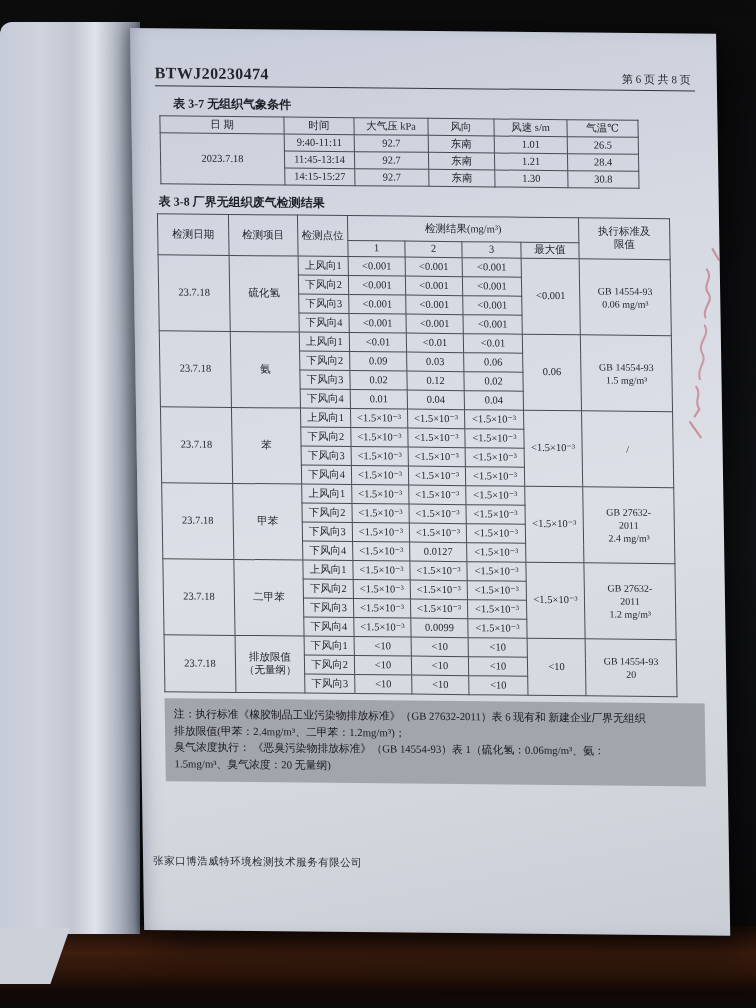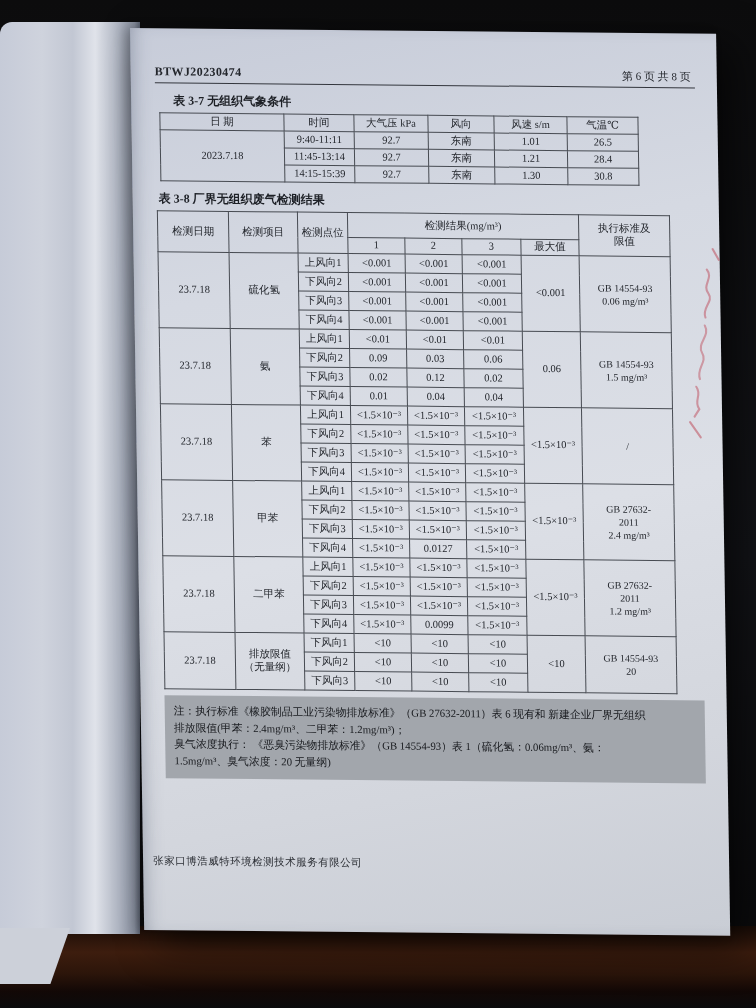--- a/index.html
+++ b/index.html
@@ -12,21 +12,21 @@
     background:linear-gradient(90deg,#c6cbd8 0%,#cfd3dd 30%,#c2c7d3 52%,#e0e3ea 68%,#aeb4c1 85%,#868d9c 96%,#5f6675 100%);}
   .stack-corner{position:absolute;left:0;top:928px;width:70px;height:56px;background:#ccd0d9;
     clip-path:polygon(0 0,100% 0,72% 100%,0 100%);}
   .page{position:absolute;left:130px;top:28px;width:586px;height:902px;
     transform:skewX(0.9deg) skewY(0.55deg);transform-origin:top left;
     background:linear-gradient(168deg,#c7ccd9 0%,#d5d9e2 28%,#dcdfe6 55%,#d3d6dd 80%,#c9cdd5 100%);
     box-shadow:16px 12px 40px rgba(0,0,0,0.6),-6px 0 12px rgba(0,0,0,0.2),inset 12px 0 18px -10px rgba(55,65,90,0.35);}
   .page-inner{position:relative;height:100%;box-sizing:border-box;padding:36px 22px 0 24px;color:#23262c;}
   .doc-header{display:flex;justify-content:space-between;align-items:flex-end;
     border-bottom:1.6px solid #33363d;padding-bottom:3px;}
-  .doc-number{font-family:"Liberation Serif","DejaVu Serif",serif;font-size:12px;font-weight:600;letter-spacing:.4px;}
+  .doc-number{font-family:"Liberation Serif","DejaVu Serif",serif;font-size:16px;font-weight:600;letter-spacing:.4px;}
   .page-indicator{font-size:11px;padding-right:4px;font-family:"Liberation Serif","DejaVu Serif",serif;}
   .t-title{font-size:12px;font-weight:600;color:#1d2026;margin:9px 0 3px 2px;font-family:"Liberation Serif","DejaVu Serif",serif;}
   .t37-title{margin-left:18px;}
   table{border-collapse:collapse;table-layout:fixed;}
   td{border:1px solid #474b52;font-size:10.5px;text-align:center;vertical-align:middle;
      padding:0 2px;height:16px;line-height:1.2;color:#23262c;
      font-family:"Liberation Serif","DejaVu Serif",serif;overflow:hidden;}
   .t37{width:478px;margin-left:4px;}
   .t38{width:512px;}
   .t38 td{height:18px;}
@@ -86,21 +86,21 @@
           <td>26.5</td>
         </tr>
         <tr>
           <td>11:45-13:14</td>
           <td>92.7</td>
           <td>东南</td>
           <td>1.21</td>
           <td>28.4</td>
         </tr>
         <tr>
-          <td>14:15-15:39</td>
+          <td>14:15-15:27</td>
           <td>92.7</td>
           <td>东南</td>
           <td>1.30</td>
           <td>30.8</td>
         </tr>
       </tbody>
         </table>
 
       <div class="t-title">表 3-8 厂界无组织废气检测结果</div>
 

